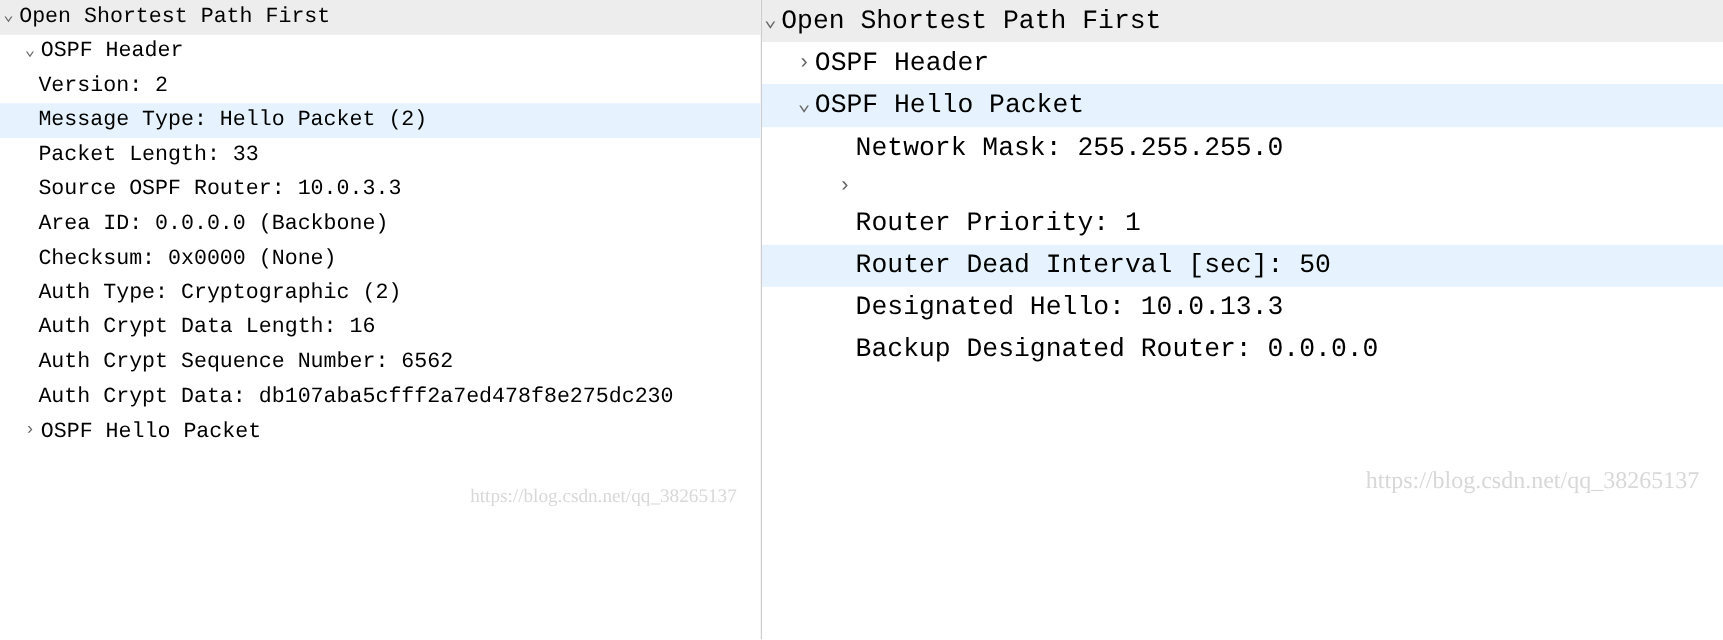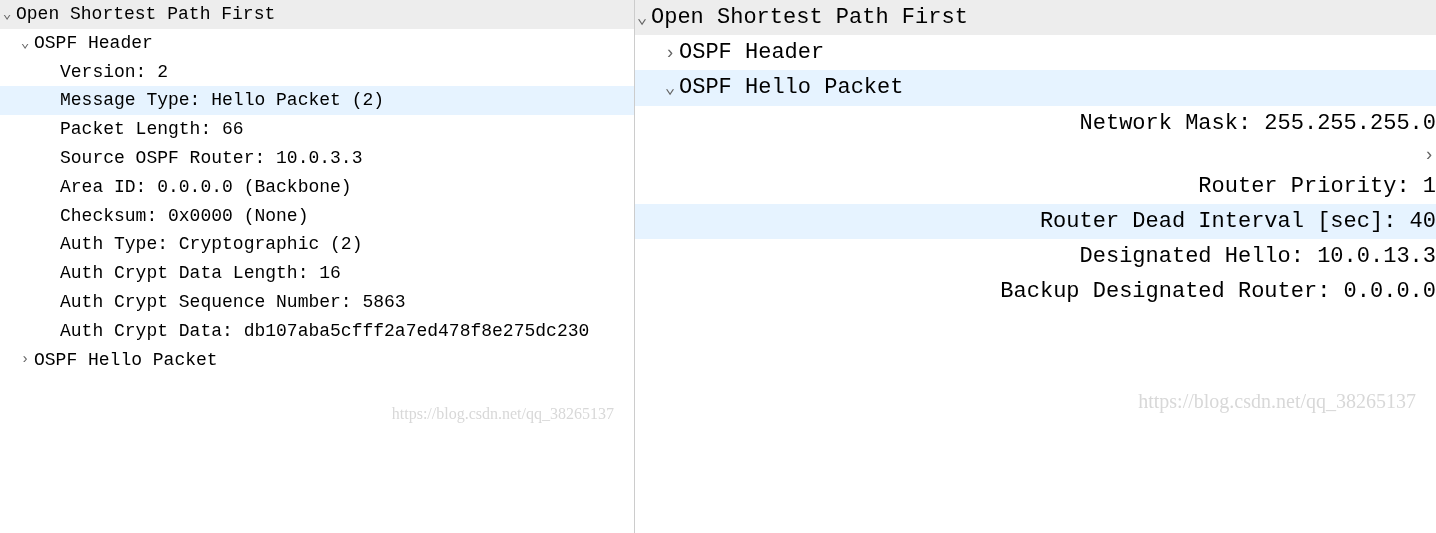--- a/index.html
+++ b/index.html
@@ -47,24 +47,24 @@
       user-select: none;
       color: #666;
       font-size: 0.8em;
       cursor: pointer;
     }
     .toggle.empty {
       visibility: hidden;
     }
     .indent-0 { padding-left: 0px; }
     .indent-1 { padding-left: 18px; }
-    .indent-2 { padding-left: 44px; }
+    .indent-2 { padding-left: 16px; }
     .panel-right .indent-0 { padding-left: 0px; }
     .panel-right .indent-1 { padding-left: 28px; }
-    .panel-right .indent-2 { padding-left: 62px; justify-content: flex-end; }
+    .panel-right .indent-2 { padding-left: 62px; }
     .label {
       padding-left: 2px;
     }
     .panel-right .tree-row {
       line-height: 1.6;
     }
     .watermark {
       position: absolute;
       right: 20px;
       color: #d8d8d8;
@@ -95,21 +95,21 @@
   <div class="tree-row indent-2">
     <span class="toggle empty">·</span>
     <span class="label">Version: 2</span>
   </div>
   <div class="tree-row indent-2 highlight">
     <span class="toggle empty">·</span>
     <span class="label">Message Type: Hello Packet (2)</span>
   </div>
   <div class="tree-row indent-2">
     <span class="toggle empty">·</span>
-    <span class="label">Packet Length: 66</span>
+    <span class="label">Packet Length: 33</span>
   </div>
   <div class="tree-row indent-2">
     <span class="toggle empty">·</span>
     <span class="label">Source OSPF Router: 10.0.3.3</span>
   </div>
   <div class="tree-row indent-2">
     <span class="toggle empty">·</span>
     <span class="label">Area ID: 0.0.0.0 (Backbone)</span>
   </div>
   <div class="tree-row indent-2">
@@ -119,21 +119,21 @@
   <div class="tree-row indent-2">
     <span class="toggle empty">·</span>
     <span class="label">Auth Type: Cryptographic (2)</span>
   </div>
   <div class="tree-row indent-2">
     <span class="toggle empty">·</span>
     <span class="label">Auth Crypt Data Length: 16</span>
   </div>
   <div class="tree-row indent-2">
     <span class="toggle empty">·</span>
-    <span class="label">Auth Crypt Sequence Number: 5863</span>
+    <span class="label">Auth Crypt Sequence Number: 6562</span>
   </div>
   <div class="tree-row indent-2">
     <span class="toggle empty">·</span>
     <span class="label">Auth Crypt Data: db107aba5cfff2a7ed478f8e275dc230</span>
   </div>
   <div class="tree-row indent-1">
     <span class="toggle">›</span>
     <span class="label">OSPF Hello Packet</span>
   </div>
   <div class="watermark">https://blog.csdn.net/qq_38265137</div>
@@ -158,21 +158,21 @@
   </div>
   <div class="tree-row indent-2">
     <span class="toggle">›</span>
   </div>
   <div class="tree-row indent-2">
     <span class="toggle empty">·</span>
     <span class="label">Router Priority: 1</span>
   </div>
   <div class="tree-row indent-2 highlight">
     <span class="toggle empty">·</span>
-    <span class="label">Router Dead Interval [sec]: 40</span>
+    <span class="label">Router Dead Interval [sec]: 50</span>
   </div>
   <div class="tree-row indent-2">
     <span class="toggle empty">·</span>
     <span class="label">Designated Hello: 10.0.13.3</span>
   </div>
   <div class="tree-row indent-2">
     <span class="toggle empty">·</span>
     <span class="label">Backup Designated Router: 0.0.0.0</span>
   </div>
   <div class="watermark">https://blog.csdn.net/qq_38265137</div>

